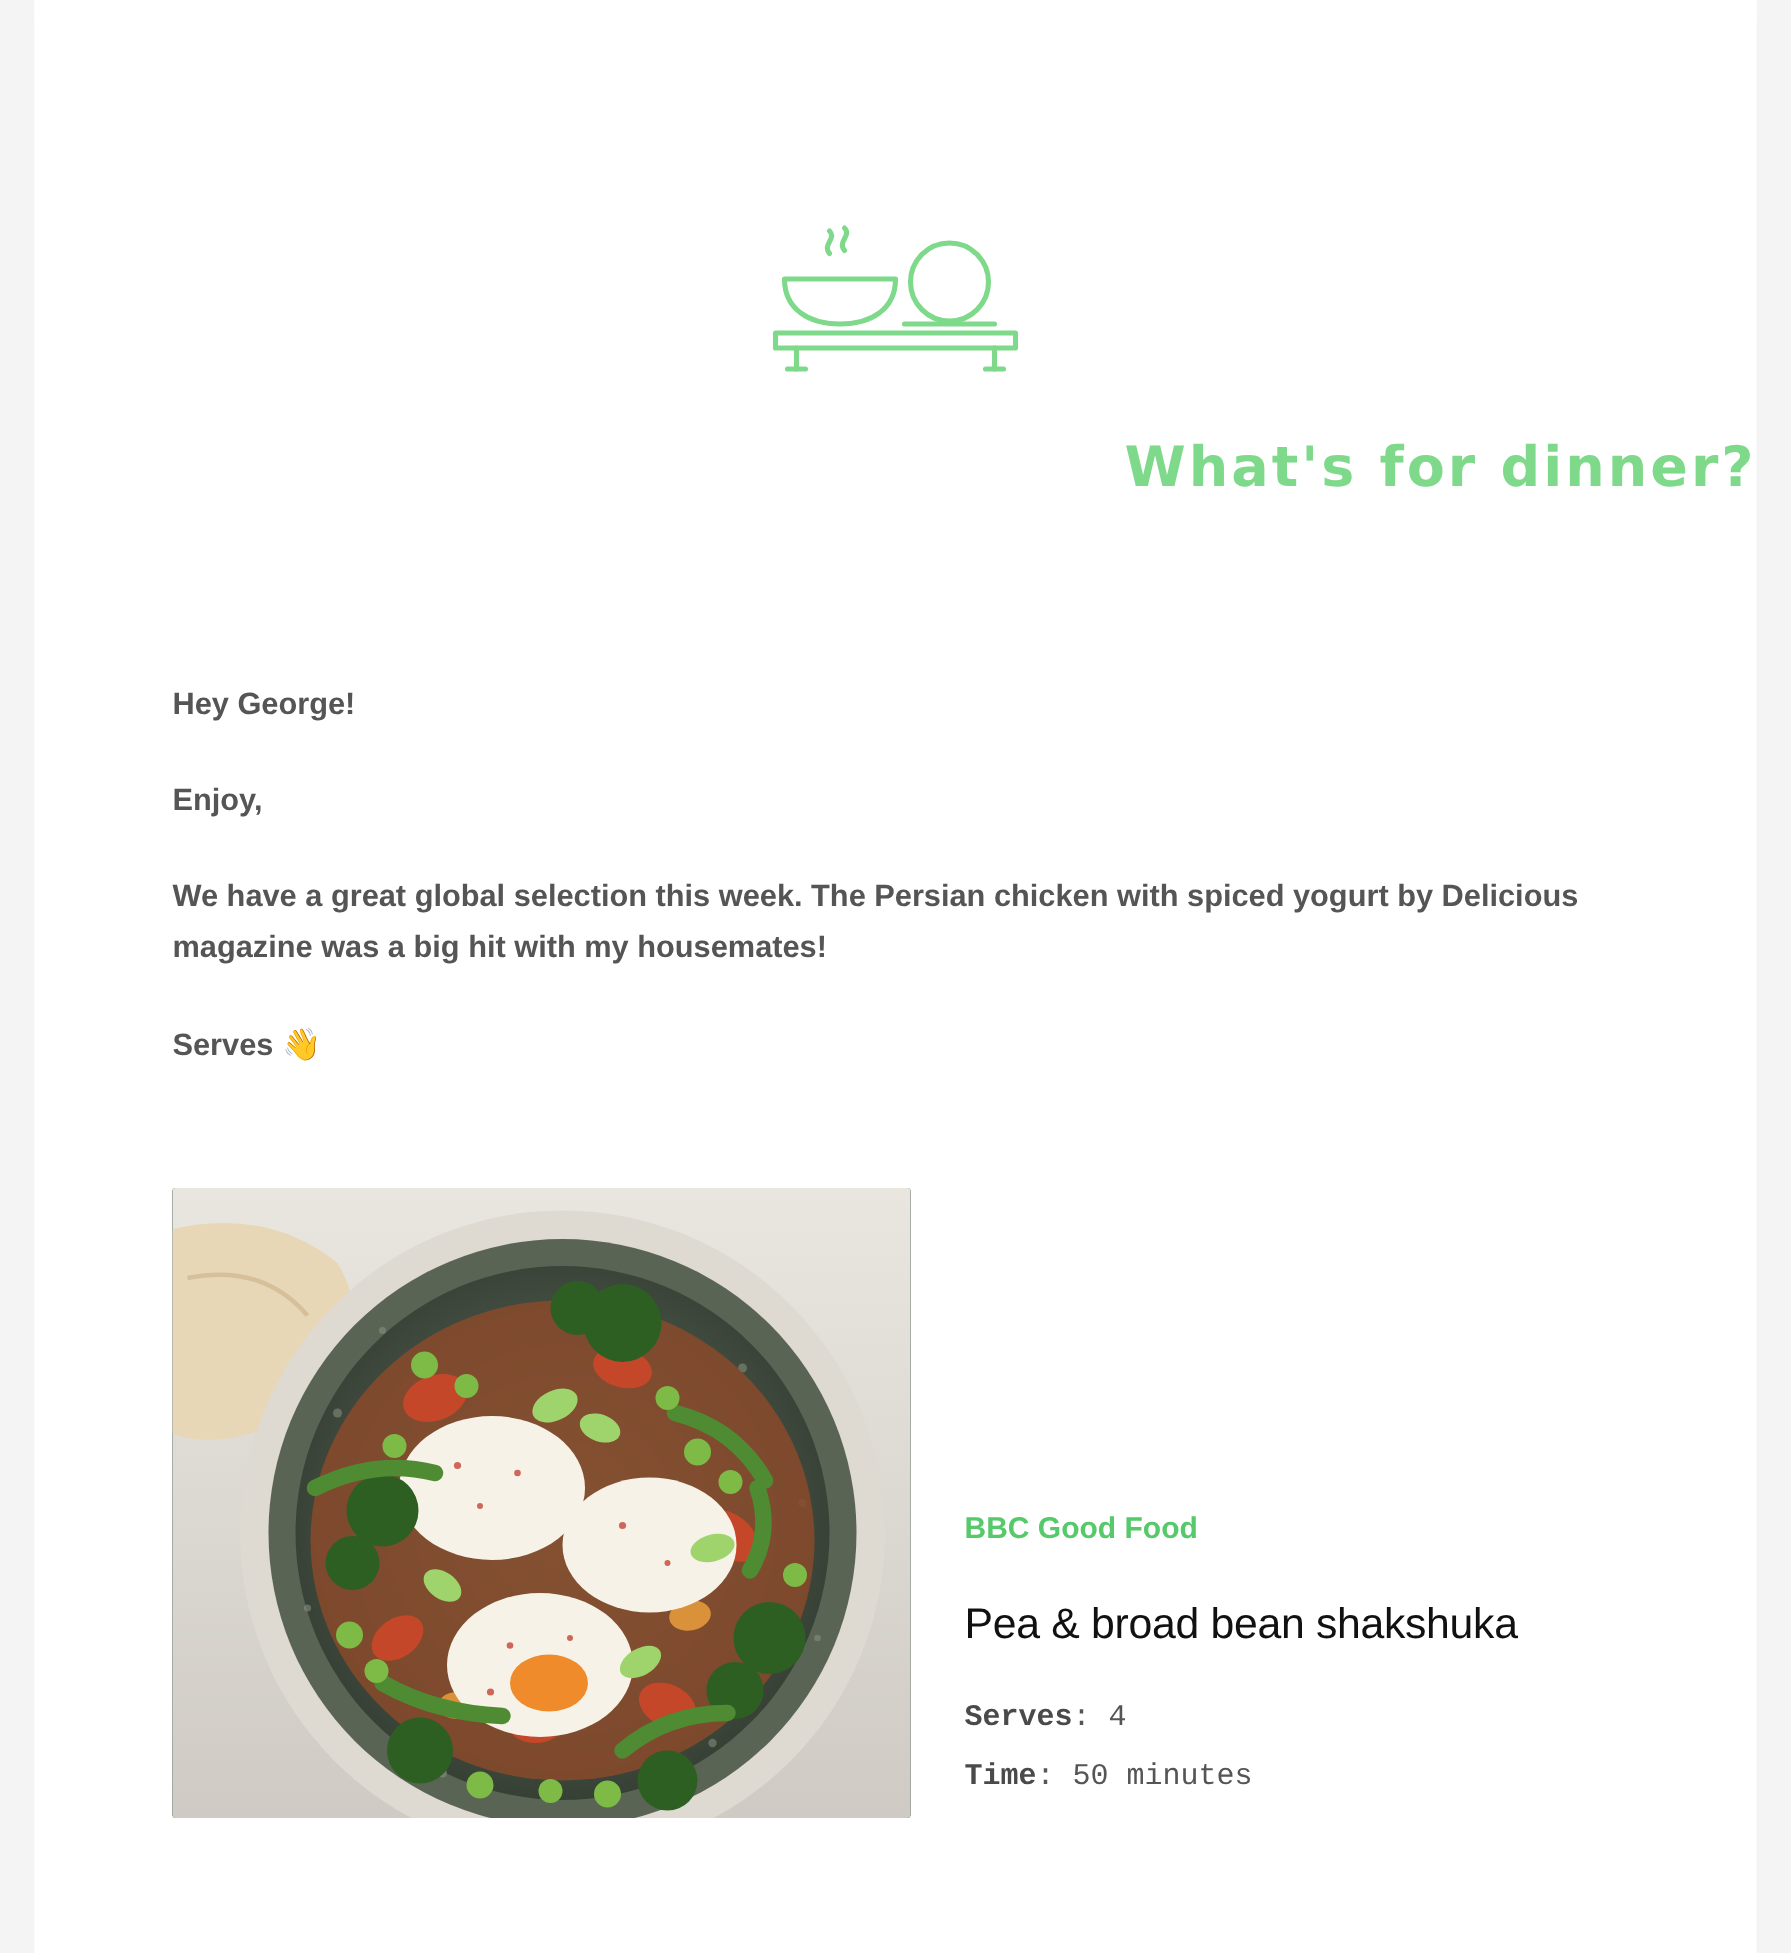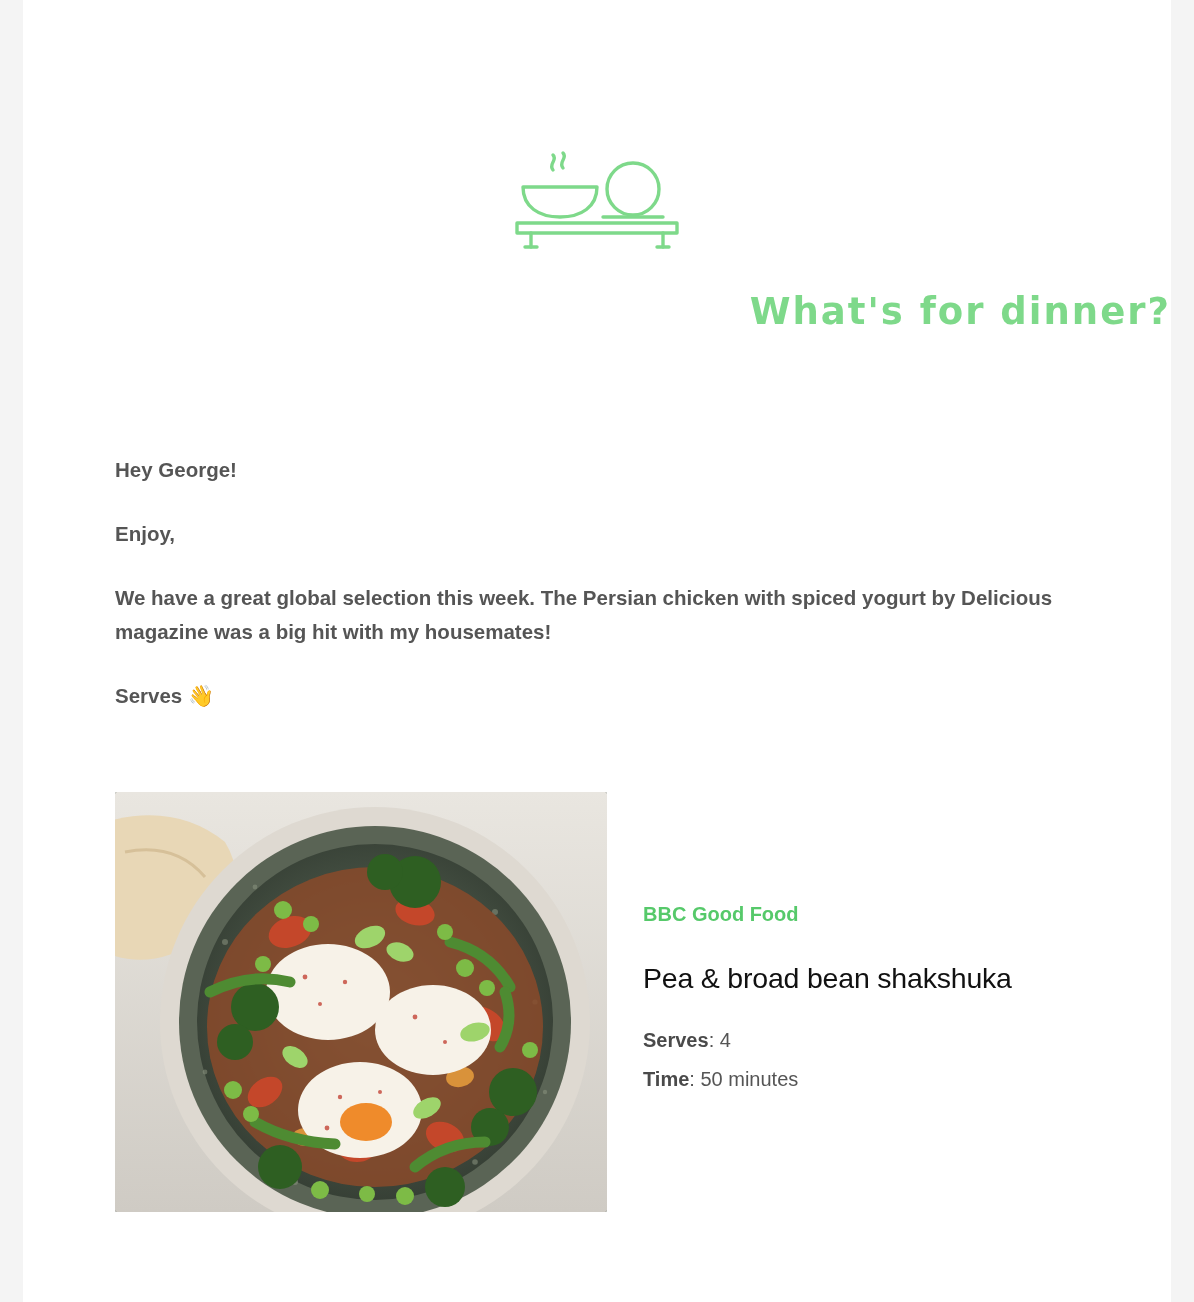--- a/index.html
+++ b/index.html
@@ -64,21 +64,21 @@
     font-weight: bold;
   }
   .wave-emoji {
     font-family: "DejaVu Sans", sans-serif;
     font-size: 21px;
   }
 
   
   .recipe-card {
     display: flex;
-    align-items: center;
+    align-items: flex-end;
     padding: 48px 92px 0 92px;
   }
   .recipe-photo {
     width: 492px;
     height: 420px;
     flex: 0 0 492px;
     border-radius: 2px;
     overflow: hidden;
     position: relative;
     background: #3f4a42;
@@ -103,20 +103,21 @@
     color: #111111;
     font-weight: normal;
     font-size: 28.5px;
     margin: 0 0 34px 0;
     letter-spacing: -0.2px;
   }
   .meta-line {
     color: #555555;
     font-size: 20px;
     margin: 4px 0 16px 0;
+    font-family: Liberation Mono, monospace;
   }
   .meta-line b {
     color: #4a4a4a;
   }
 </style>
 </head>
 <body>
 
 <div class="email-canvas">
 

